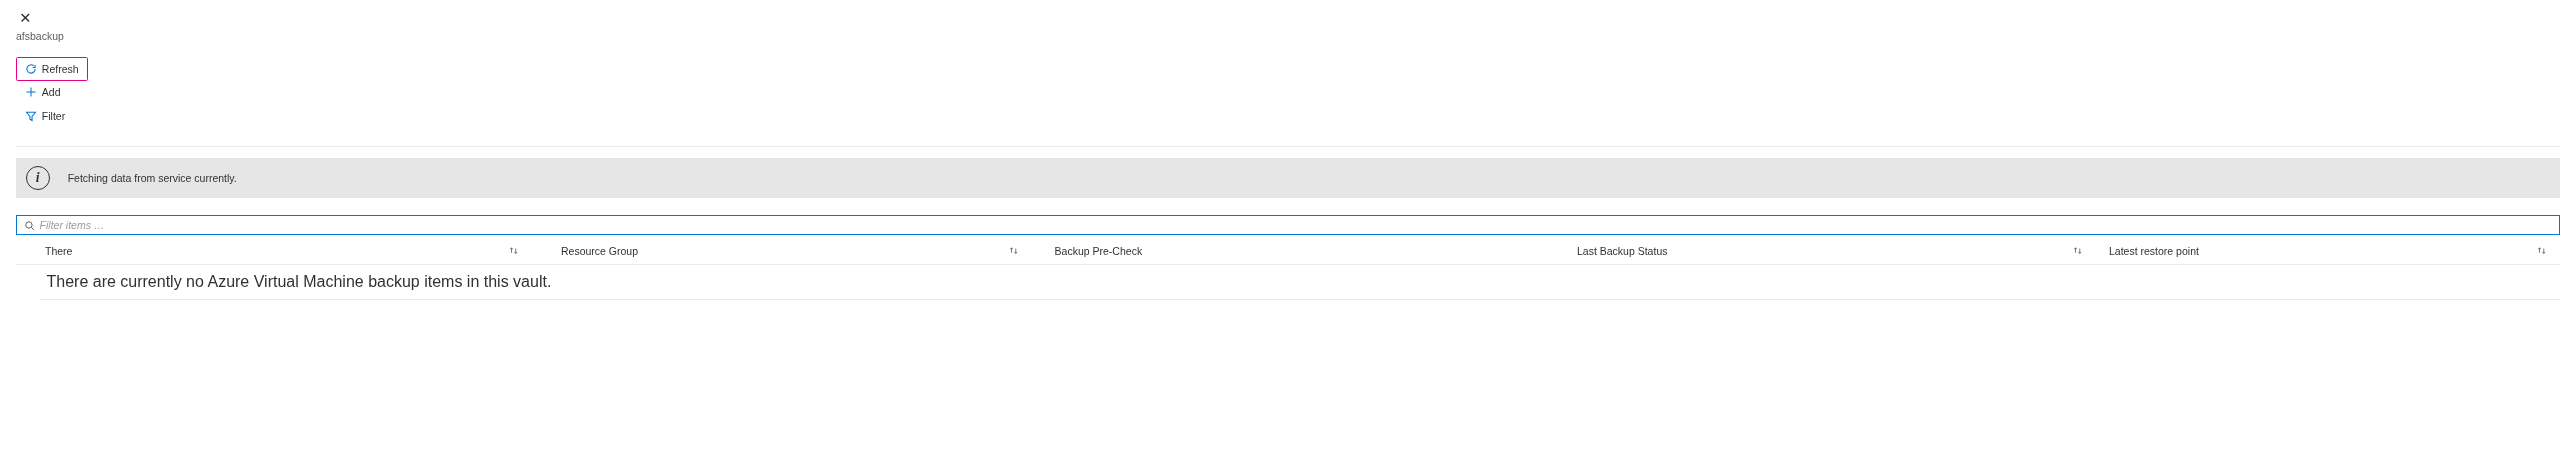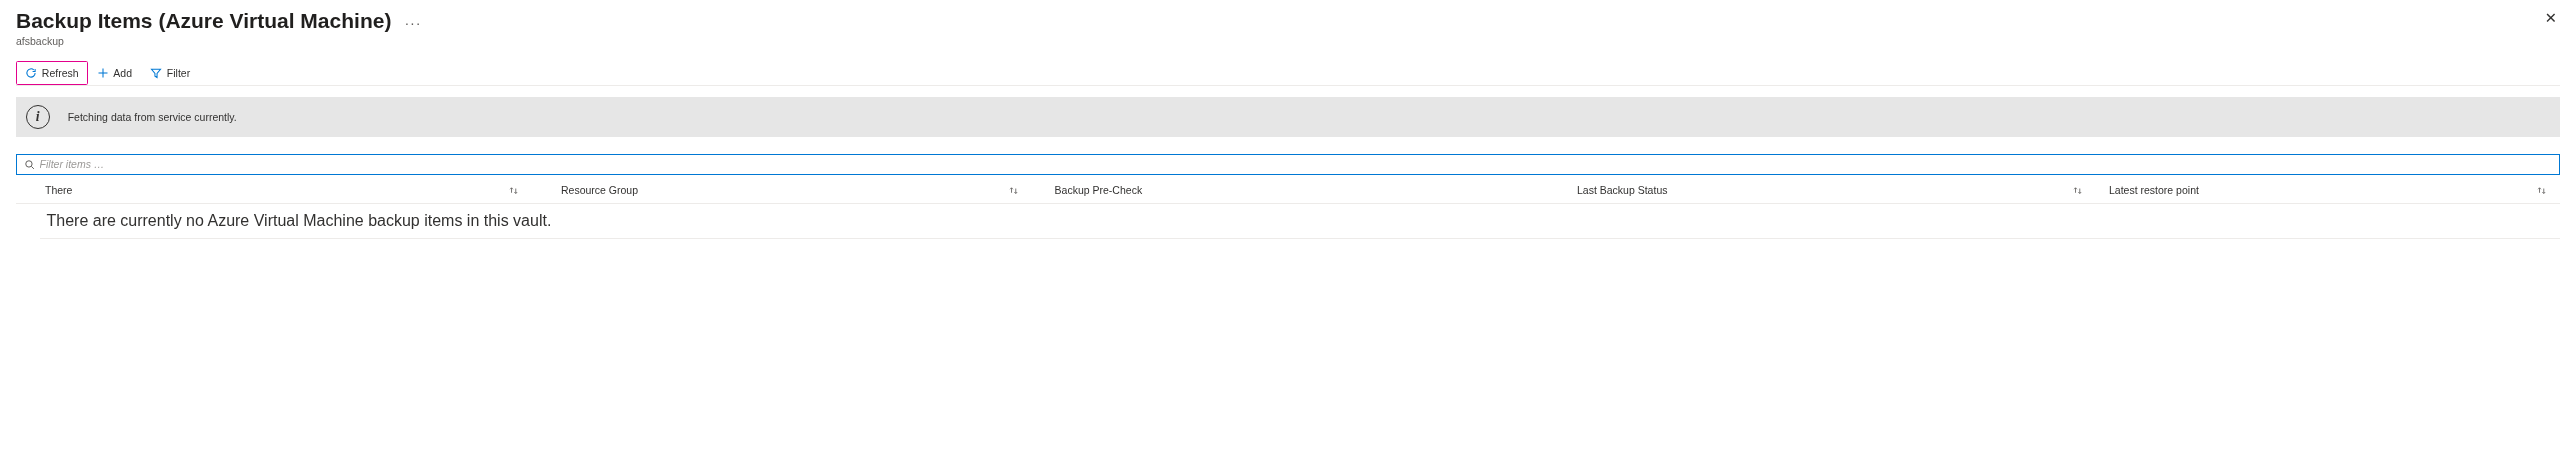--- a/index.html
+++ b/index.html
@@ -44,22 +44,23 @@
       color: #605e5c;
       margin-top: 1.6px;
     }
 
     
     .toolbar {
       display: flex;
       align-items: flex-start;
       gap: 0;
       margin-top: 14.5px;
-      padding-bottom: 0;
+      padding-bottom: 18px;
       border-bottom: 0.8px solid #edebe9;
+      flex-direction: column;
     }
     .tool-btn {
       display: inline-flex;
       align-items: center;
       gap: 4.8px;
       padding: 4.8px 8px;
       font-size: 10.5px;
       color: #323130;
       cursor: pointer;
       border: 1.2px solid transparent;
@@ -154,24 +155,20 @@
       border-bottom: 0.8px solid #edebe9;
       margin-left: 24px;
     }
   </style>
 </head>
 <body>
 
 <div class="page">
 
   <div class="header-row">
-    <div class="header-left">
-      <h1 class="page-title">Backup Items (Azure Virtual Machine)</h1>
-      <span class="more-dots">···</span>
-    </div>
     <div class="close-btn">✕</div>
   </div>
   <div class="subtitle">afsbackup</div>
 
   <div class="toolbar">
     <div class="tool-btn highlighted">
       <span class="icon">
         <svg viewBox="0 0 16 16" fill="none" stroke="currentColor" stroke-width="1.4">
           <path d="M13.5 8a5.5 5.5 0 1 1-1.8-4.1"></path>
           <path d="M13.5 2.5v3.4h-3.4"></path>

